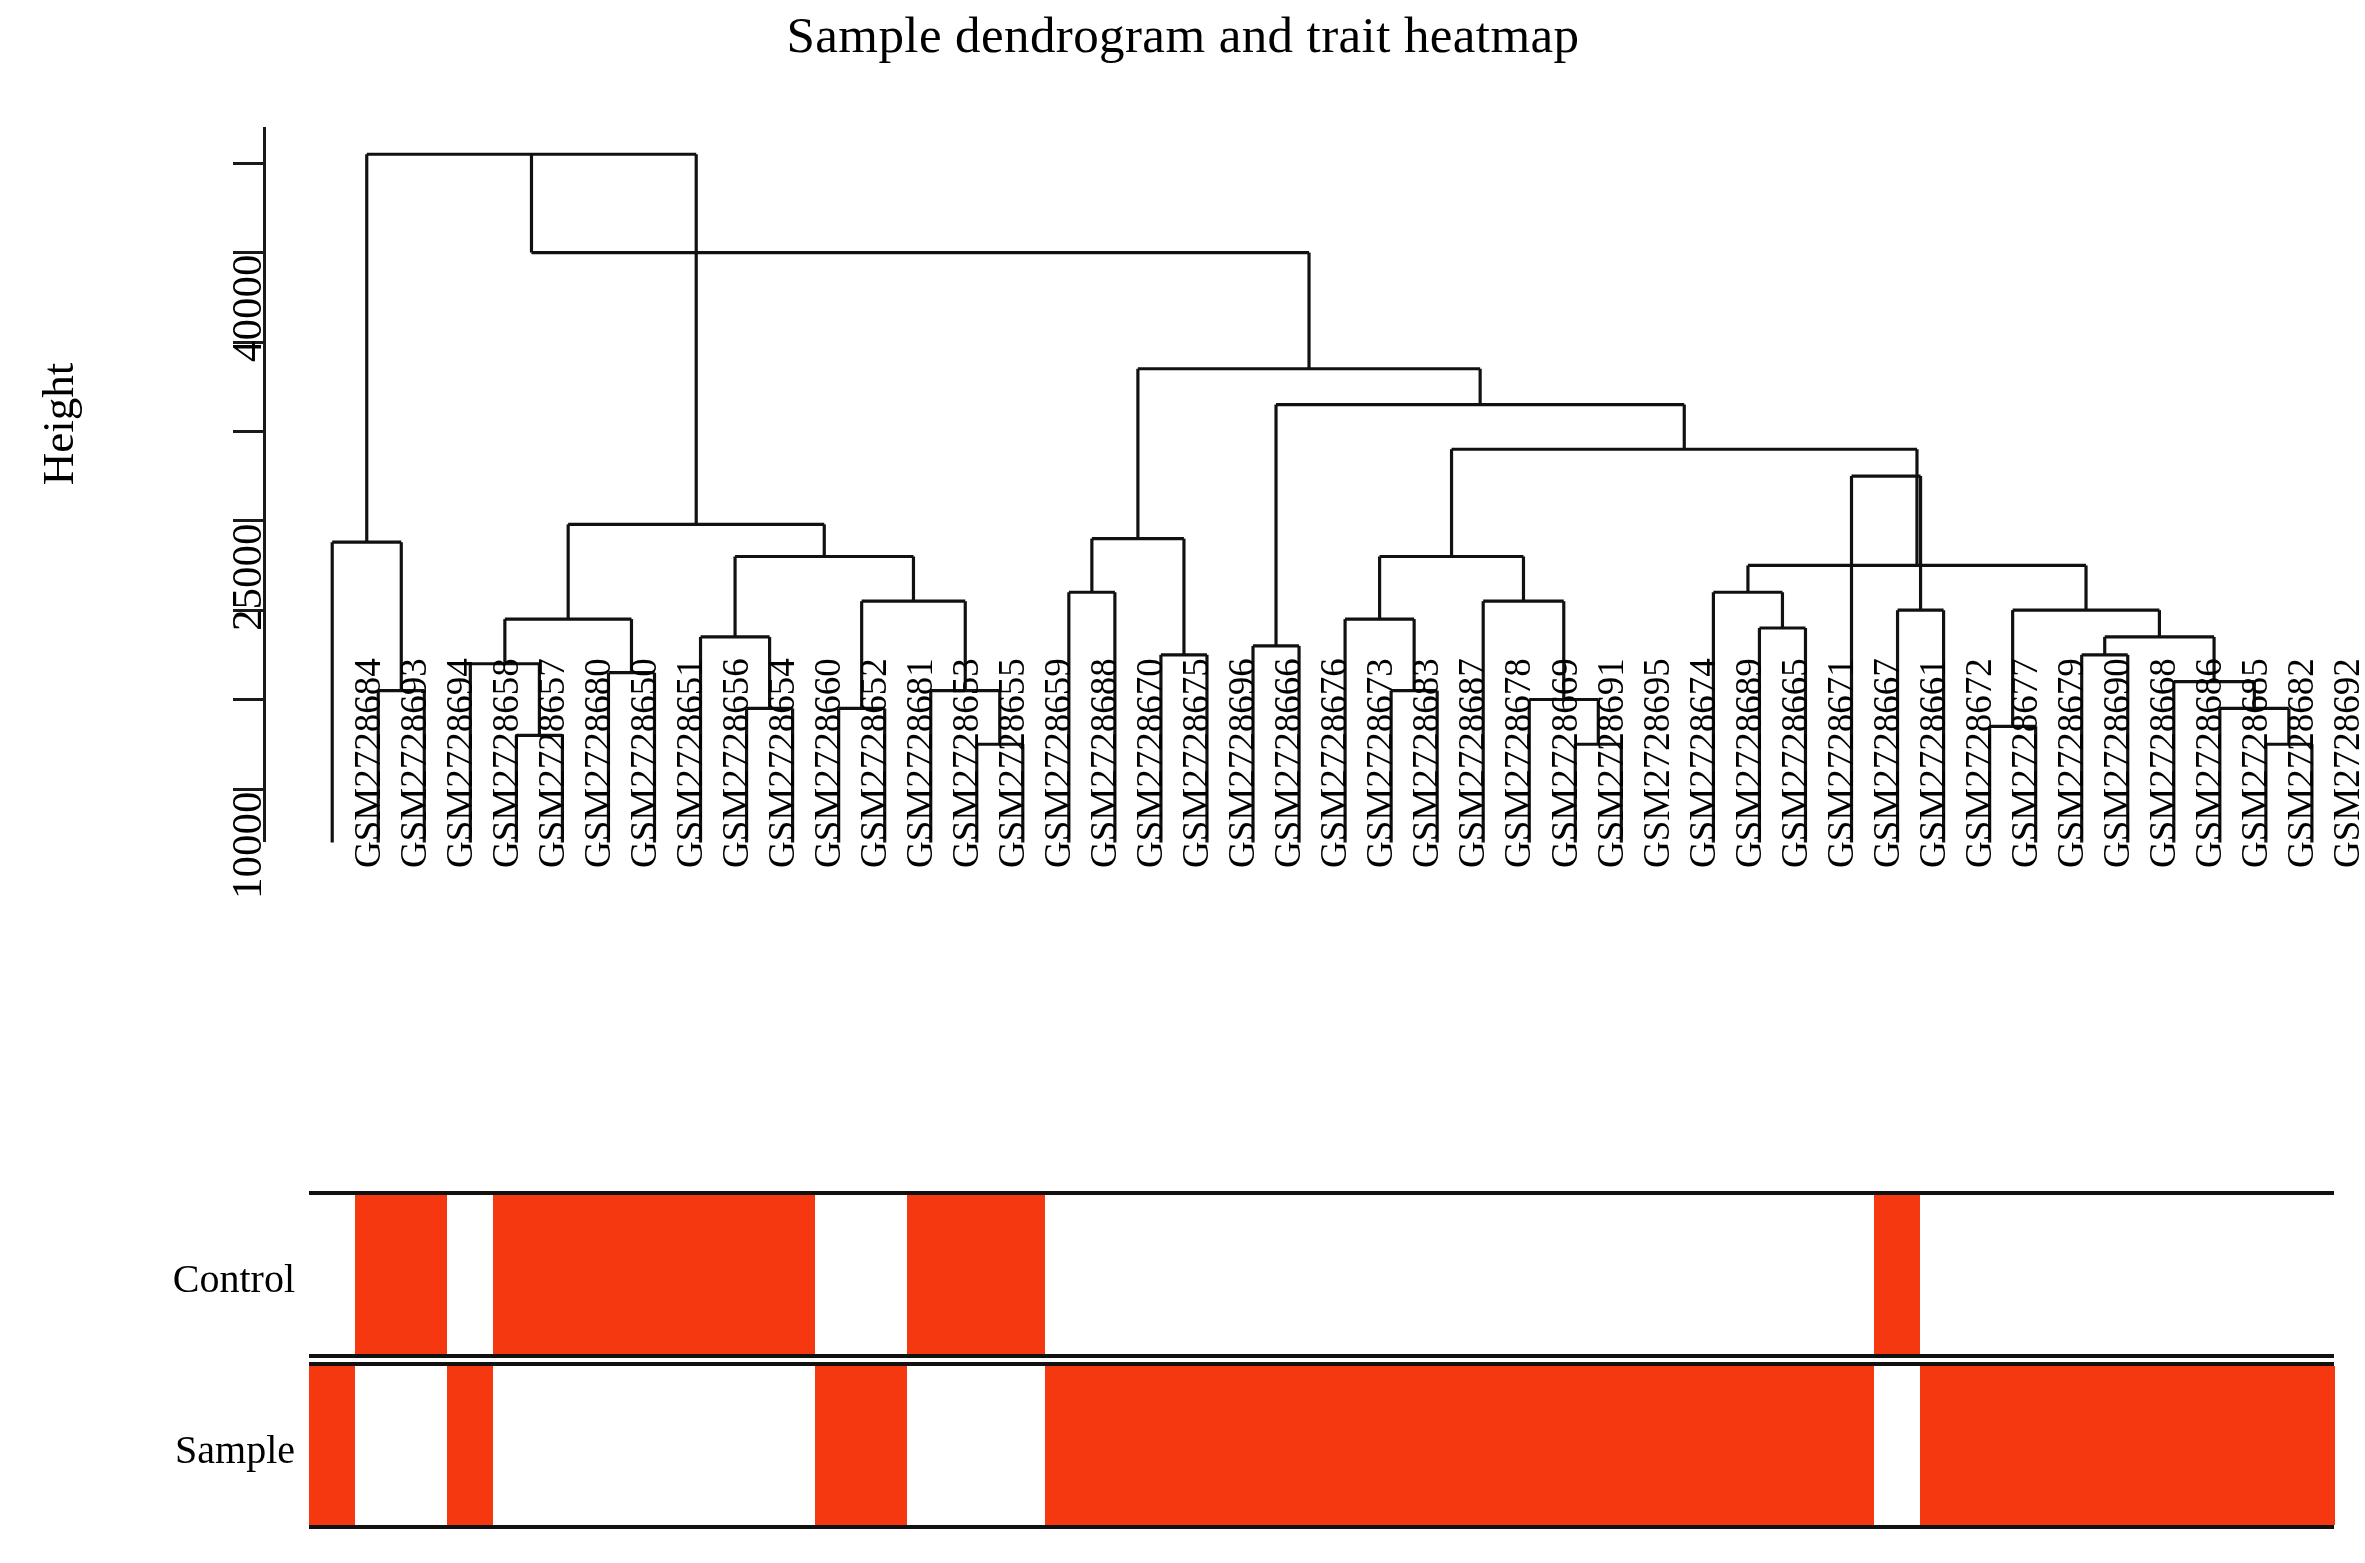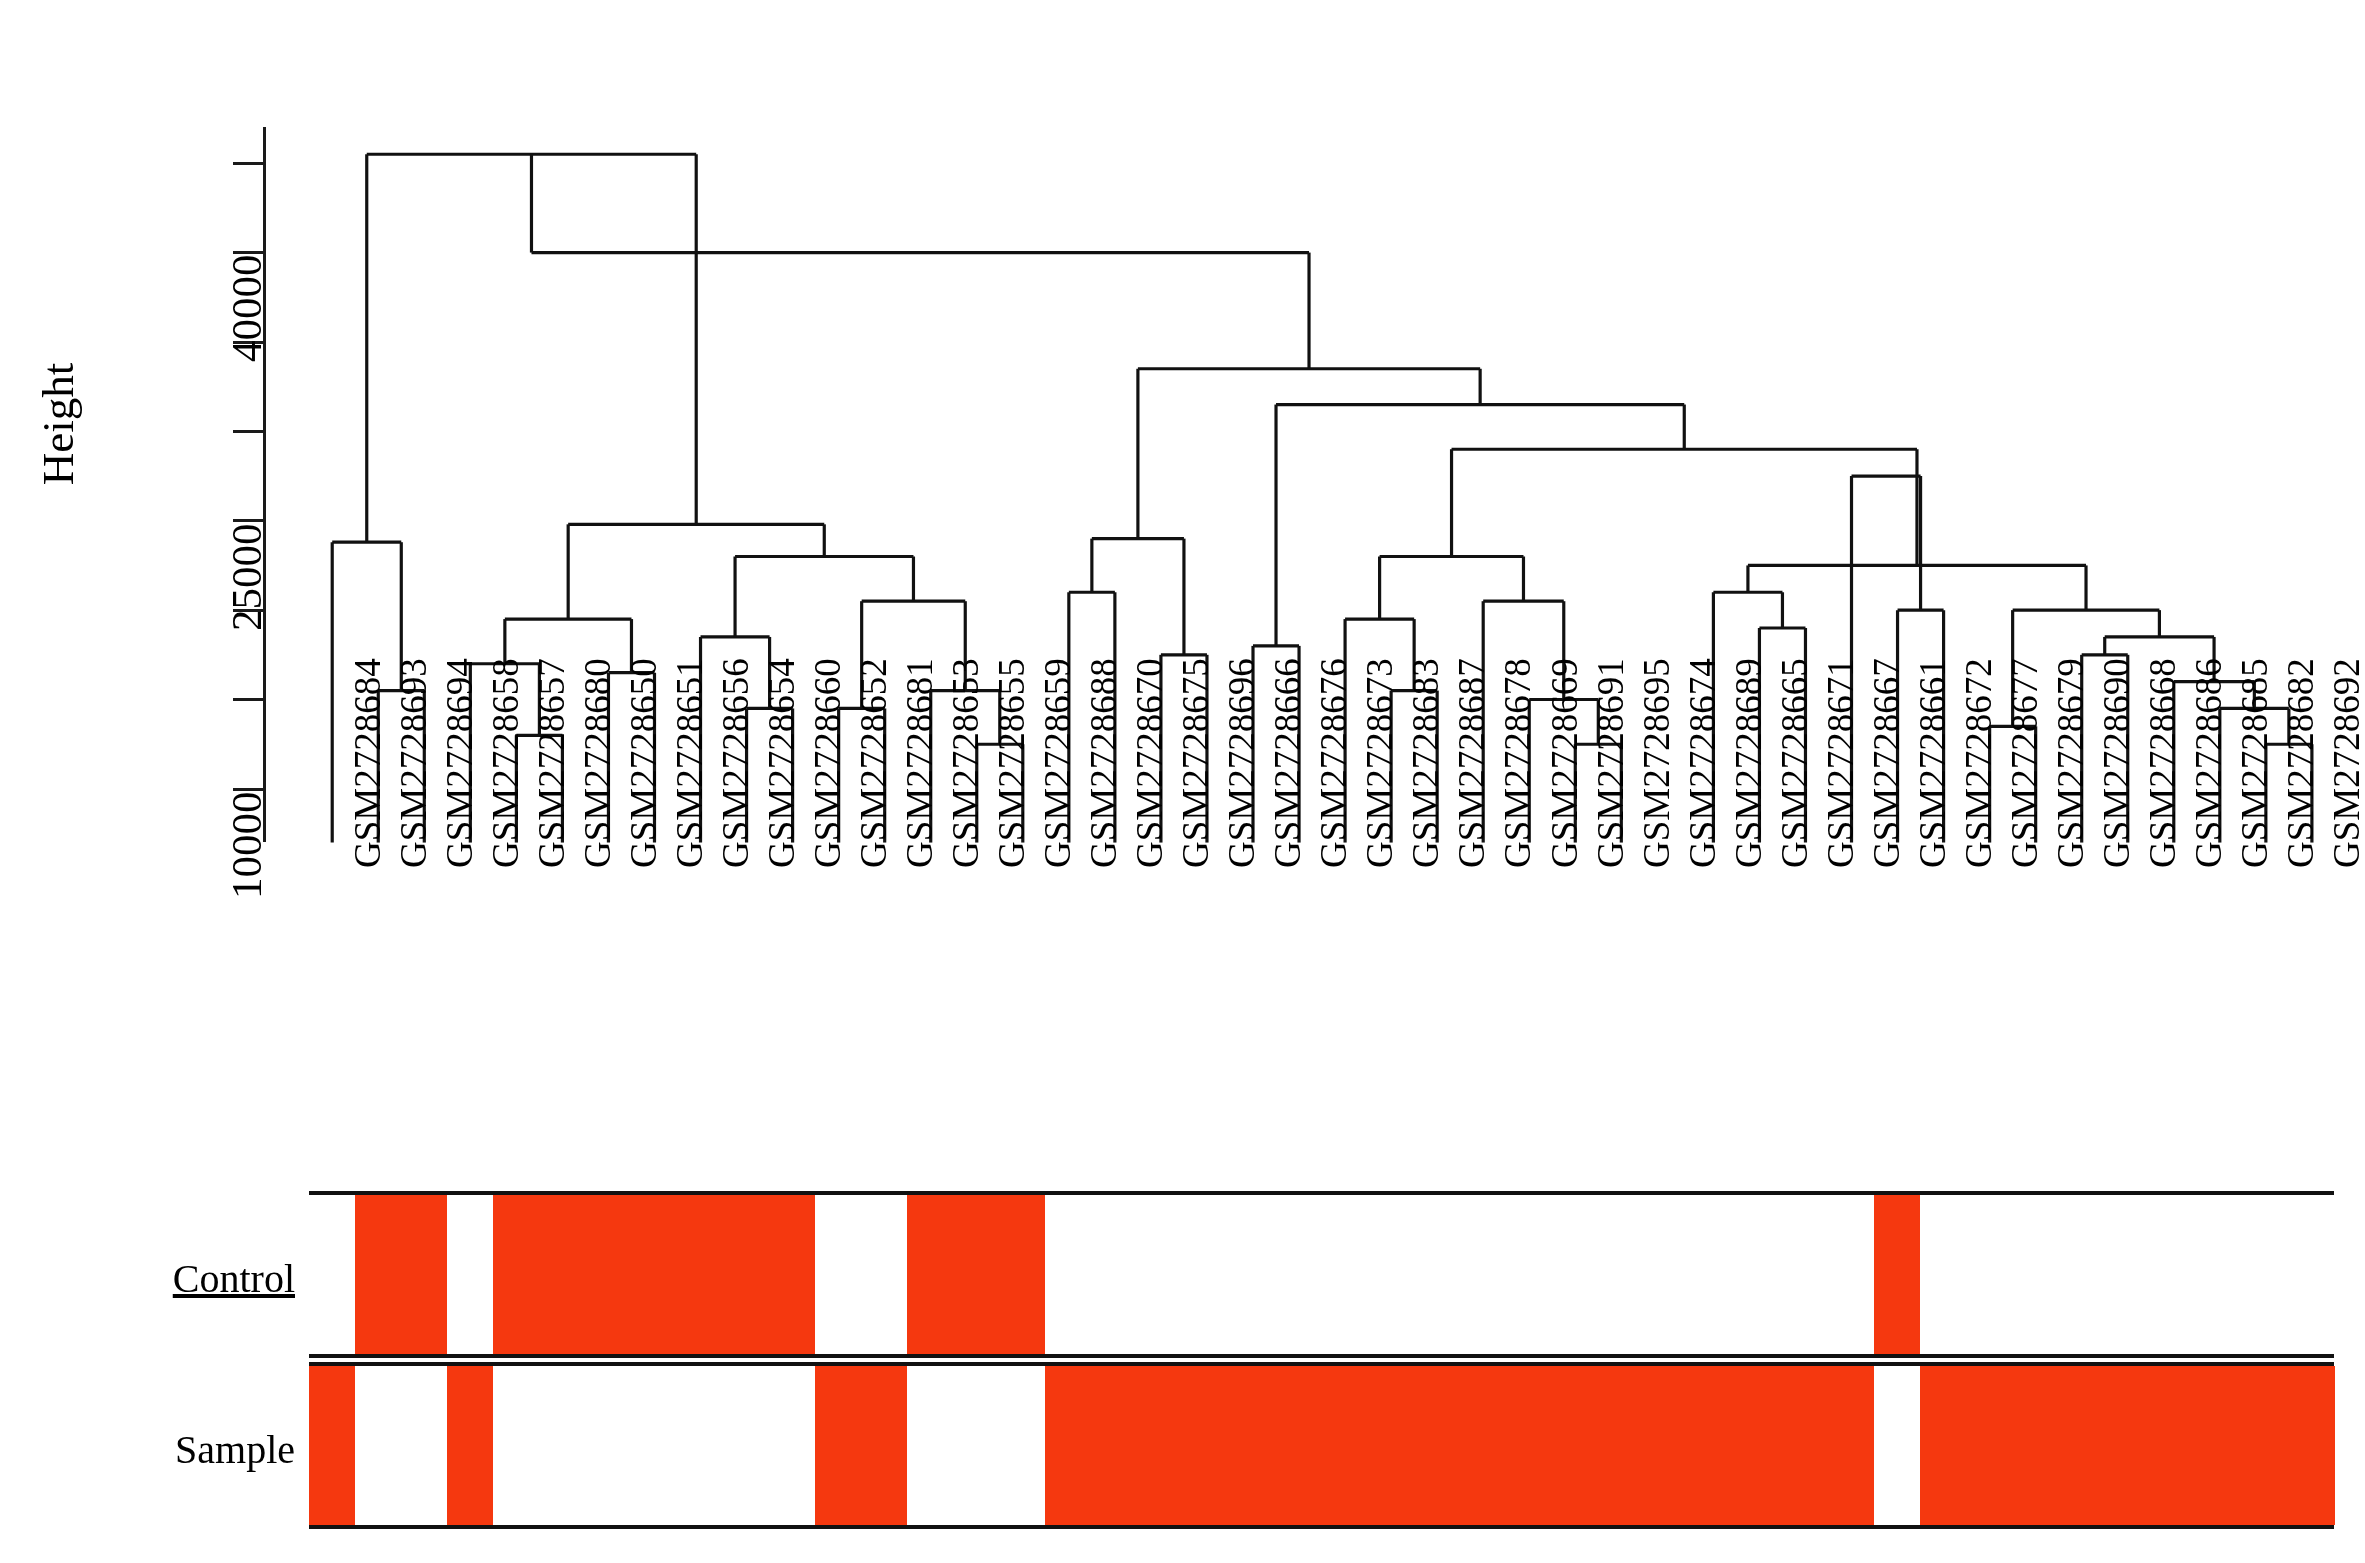--- a/index.html
+++ b/index.html
@@ -15,28 +15,29 @@
   #dendro{position:absolute;left:0;top:0;width:2366px;height:876px;}
   
   .leaf{position:absolute;font-size:37px;white-space:nowrap;transform:rotate(-90deg);transform-origin:left top;}
   
   #heat{position:absolute;left:309px;top:1191px;width:2025px;height:360px;}
   .hrow{position:absolute;left:0;width:2025px;height:167px;border-top:4px solid #111;border-bottom:4px solid #111;box-sizing:border-box;}
   #row-control{top:0;}
   #row-crohn{top:171px;}
   .hcell{position:absolute;top:0;bottom:0;}
   .rowlab{position:absolute;font-size:40px;text-align:right;width:263px;left:32px;}
-  #lab-control{top:1255px;text-decoration:underline;}
+  #lab-control{top:1255px;}
   #lab-crohn{top:1426px;}
 </style>
 </head>
 <body>
 
 <div id="figure">
 
+  <div id="title">Sample dendrogram and trait heatmap</div>
 
   <div id="ylabel">Height</div>
   <div id="axis"></div>
   <div id="ticks">
       <div class="tick" style="top: 162px;"></div>
       <div class="tick" style="top: 251px;"></div>
       <div class="tick" style="top: 341px;"></div>
       <div class="tick" style="top: 430px;"></div>
       <div class="tick" style="top: 519px;"></div>
       <div class="tick" style="top: 609px;"></div>

